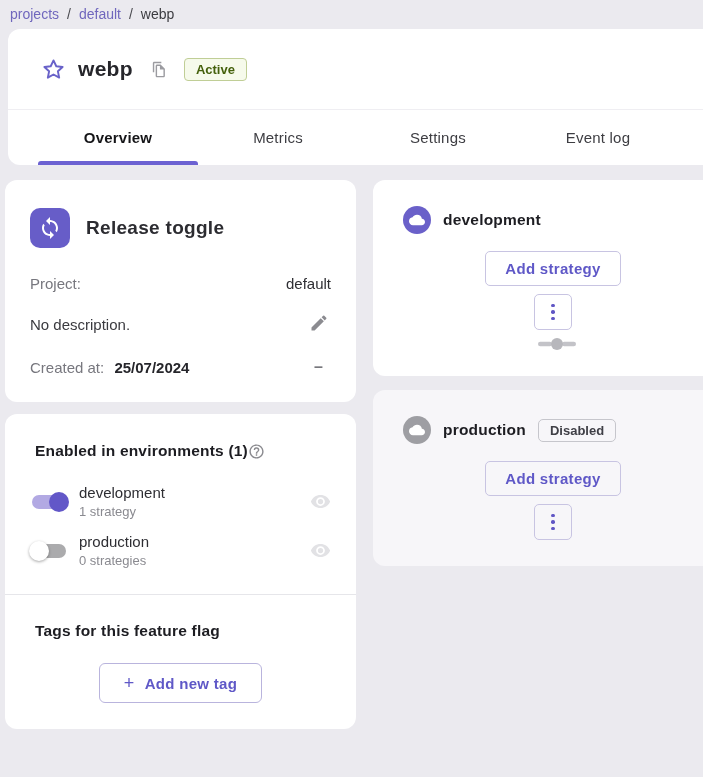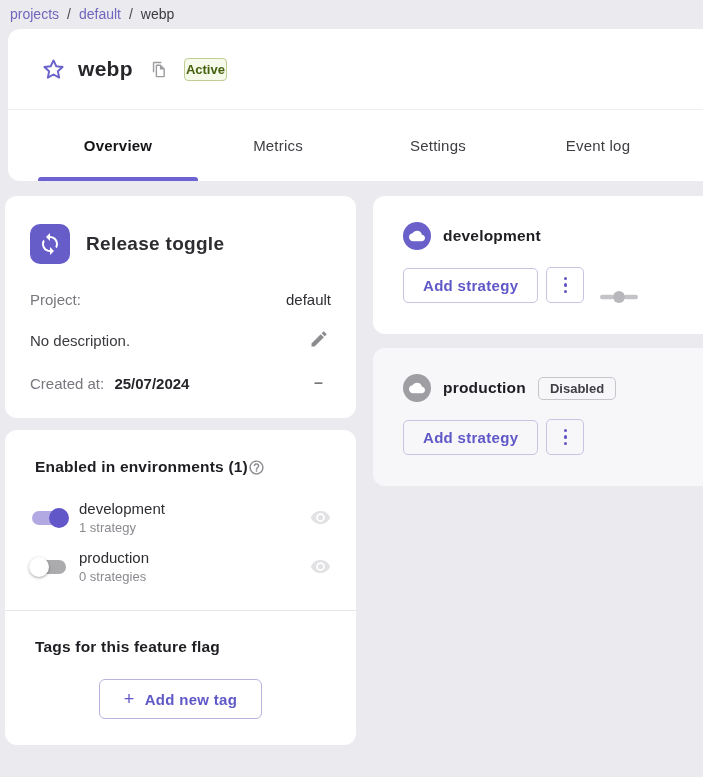--- a/index.html
+++ b/index.html
@@ -16,24 +16,24 @@
   .crumb-link { color:#7067bd; cursor:pointer; }
   .crumb-sep { color:#4a4a50; }
   .crumb-current { color:#3b3b40; }
 
   
   .header-card { margin-left:8px; width:calc(100% - 8px); background:#fff; border-radius:12px 0 0 12px; }
   .title-row { height:80px; display:flex; align-items:center; padding-left:33px; }
   .star-btn { width:24px; height:24px; display:flex; align-items:center; justify-content:center; cursor:pointer; }
   .flag-title { font-size:21px; color:#26262b; margin-left:13px; letter-spacing:.3px; }
   .copy-btn { margin-left:17px; display:flex; cursor:pointer; }
-  .status-badge { margin-left:17px; font-size:13px; font-weight:bold; color:#44600c; background:#f6faeb; border:1px solid #c0ce96; border-radius:4px; padding:3px 1px; }
-
-  
-  .tabs-row { border-top:1px solid #efeef2; height:72px; display:flex; padding-left:30px; }
+  .status-badge { margin-left:17px; font-size:13px; font-weight:bold; color:#44600c; background:#f6faeb; border:1px solid #c0ce96; border-radius:4px; padding:3px 11px; }
+
+  
+  .tabs-row { border-top:1px solid #efeef2; height:56px; display:flex; padding-left:30px; }
   .tab { width:160px; display:flex; align-items:center; justify-content:center; font-size:15px; color:#3d3d42; cursor:pointer; position:relative; letter-spacing:.2px; }
   .tab.active { font-weight:bold; color:#151518; }
   .tab.active::after { content:""; position:absolute; left:0; bottom:0; width:100%; height:4px; background:#6c62d2; border-radius:3px 3px 0 0; }
 
   
   .main { display:grid; grid-template-columns:351px 1fr; column-gap:17px; padding:15px 0 0 5px; align-items:start; }
   .card { background:#ffffff; border-radius:12px; }
 
   
   .release-card { padding:28px 25px 26px; }
@@ -83,21 +83,21 @@
   
   .right-col { display:flex; flex-direction:column; gap:14px; }
   .env-panel { width:calc(100% + 30px); border-radius:12px; background:#fff; padding:26px 30px 26px; min-height:138px; }
   .env-panel.disabled { background:#f7f6f9; }
   .panel-head { display:flex; align-items:center; }
   .cloud-circle { width:28px; height:28px; border-radius:50%; display:flex; align-items:center; justify-content:center; flex:none; }
   .cloud-circle.purple { background:#6a60c9; }
   .cloud-circle.gray { background:#9e9ea3; }
   .panel-name { font-size:15.5px; font-weight:bold; color:#1d1d22; margin-left:12px; letter-spacing:.2px; }
   .disabled-chip { margin-left:12px; font-size:13px; font-weight:bold; color:#3f3f46; border:1px solid #c6c6cc; border-radius:5px; padding:3px 11px; }
-  .panel-actions { display:flex; align-items:flex-end; margin-top:17px; gap:8px; }
+  .panel-actions { display:flex; align-items:center; margin-top:17px; gap:8px;flex-direction:column; }
   .add-strategy-btn { border:1px solid #c8c4e2; border-radius:5px; background:transparent; padding:8px 19px; color:#5f58c7; font-size:15px; font-weight:bold; cursor:pointer; font-family:inherit; letter-spacing:.3px; }
   .dots-btn { width:38px; height:36px; border:1px solid #c8c4e2; border-radius:5px; background:transparent; display:flex; flex-direction:column; align-items:center; justify-content:center; gap:3px; cursor:pointer; }
   .dots-btn i { width:3.5px; height:3.5px; border-radius:50%; background:#6056c5; }
   .mini-toggle { margin-left:8px; display:flex; }
 </style>
 </head>
 <body>
 
 <nav class="breadcrumb">
   <span class="crumb-link">projects</span>

